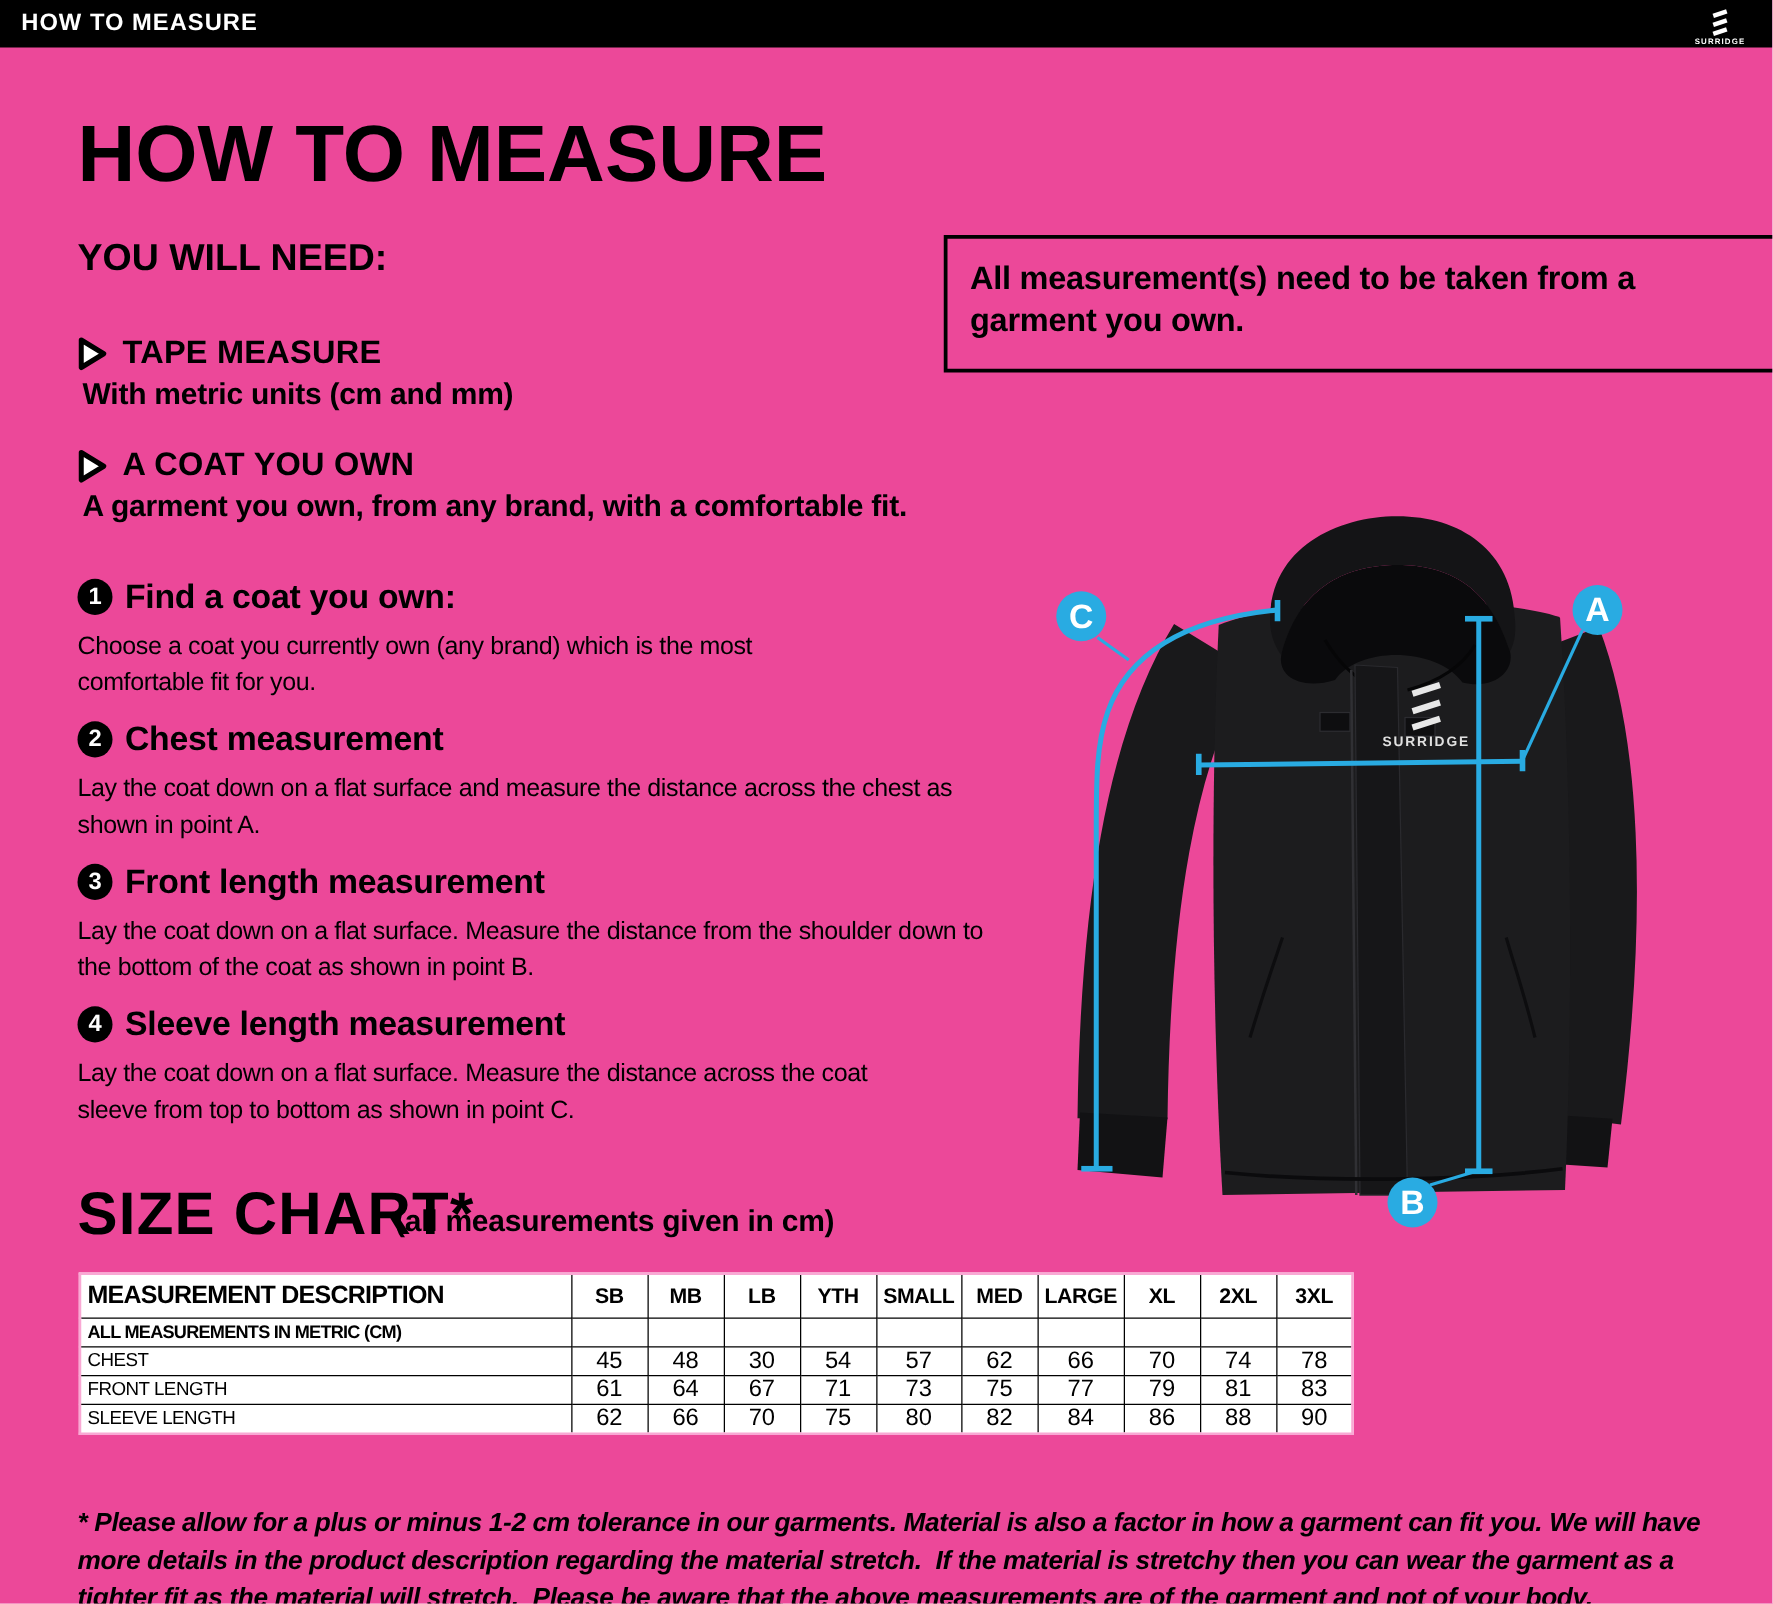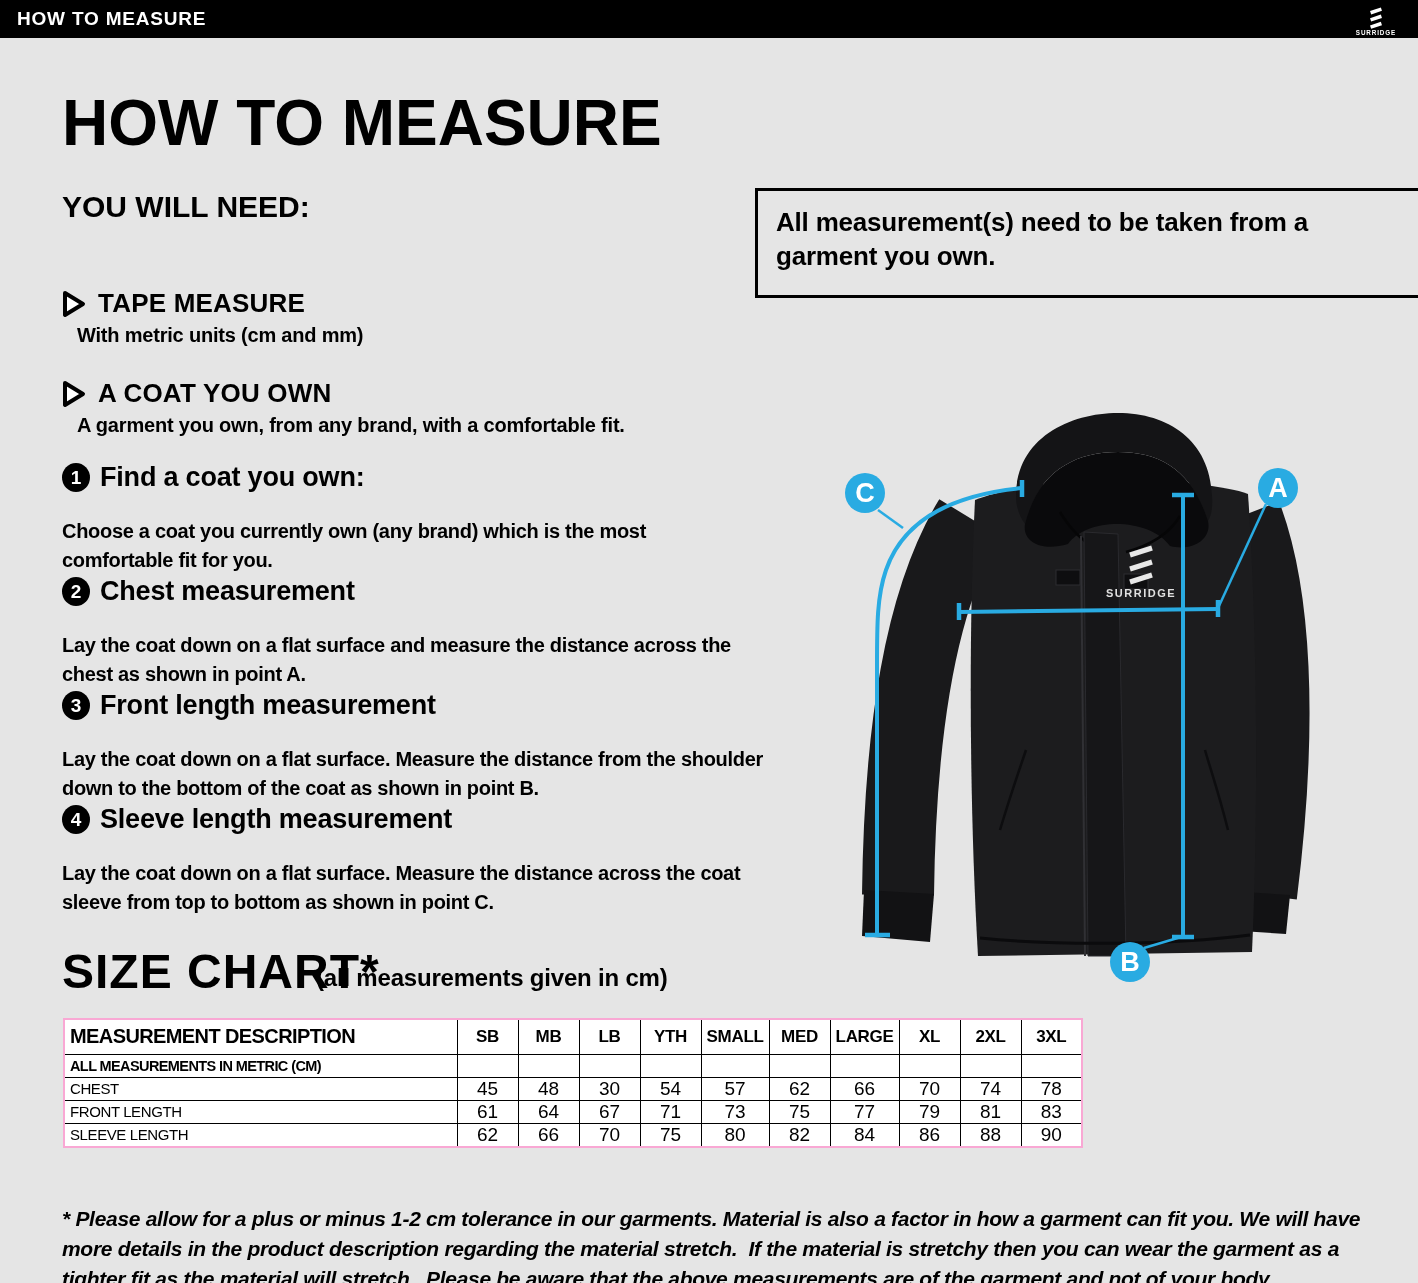--- a/index.html
+++ b/index.html
@@ -1,47 +1,47 @@
 <!DOCTYPE html>
 <html><head>
 <meta charset="utf-8">
 <style>
   * { margin:0; padding:0; box-sizing:border-box; }
   html,body { background:#fff; }
   .page {
-    position:relative; width:1418px; height:1283px; background:#e5e5e5;
+    position:relative; width:1418px; height:1283px; background:#ec4899;
     font-family:"Liberation Sans", sans-serif; color:#000; overflow:hidden;
   }
   
   .topbar { position:absolute; left:0; top:0; width:1418px; height:38px; background:#000; }
   .topbar-title {
     position:absolute; left:17px; top:8px; color:#fff; font-size:19px; font-weight:bold; letter-spacing:.8px;
   }
   .topbar-logo { position:absolute; right:6px; top:1px; width:72px; height:36px; }
 
   
   .h1 { position:absolute; left:62px; top:86px; font-size:64px; font-weight:bold; letter-spacing:0; }
   .h2 { position:absolute; left:62px; top:190px; font-size:30px; font-weight:bold; }
 
   
   .need-item { position:absolute; left:62px; width:700px; }
-  .need-item .row { display:flex; align-items:center; gap:12px;margin-top:22px; }
+  .need-item .row { display:flex; align-items:flex-end; gap:12px; }
   .need-label { font-size:26px; font-weight:bold; letter-spacing:.2px; }
-  .need-desc { font-size:20px; font-weight:bold; letter-spacing:-.2px; margin-top:5px; margin-left:15px; }
+  .need-desc { font-size:24px; font-weight:bold; letter-spacing:-.2px; margin-top:5px; margin-left:4px; }
   .tri-icon { width:24px; height:28px; flex:0 0 auto; }
 
   
   .step { position:absolute; left:62px; width:740px; }
   .step-head { display:flex; align-items:center; gap:10px; }
   .step-badge {
     width:28px; height:29px; border-radius:50%; background:#000; color:#fff; flex:0 0 auto;
     font-size:19px; font-weight:bold; display:flex; align-items:center; justify-content:center;
   }
   .step-title { font-size:27px; font-weight:bold; letter-spacing:-.2px; }
-  .step-body { font-size:20px; font-weight:bold; letter-spacing:-.3px; line-height:29px; margin-top:24px; max-width:740px; }
+  .step-body { font-size:20px; font-weight:normal; letter-spacing:-.3px; line-height:29px; margin-top:10px; max-width:740px; }
 
   
   .note-box {
     position:absolute; left:755px; top:188px; width:677px; height:110px;
     border:3px solid #000; padding:14px 18px;
   }
   .note-text { font-size:26px; font-weight:bold; letter-spacing:-.2px; line-height:34px; }
 
   
   .diagram { position:absolute; left:820px; top:400px; width:598px; height:620px; }

